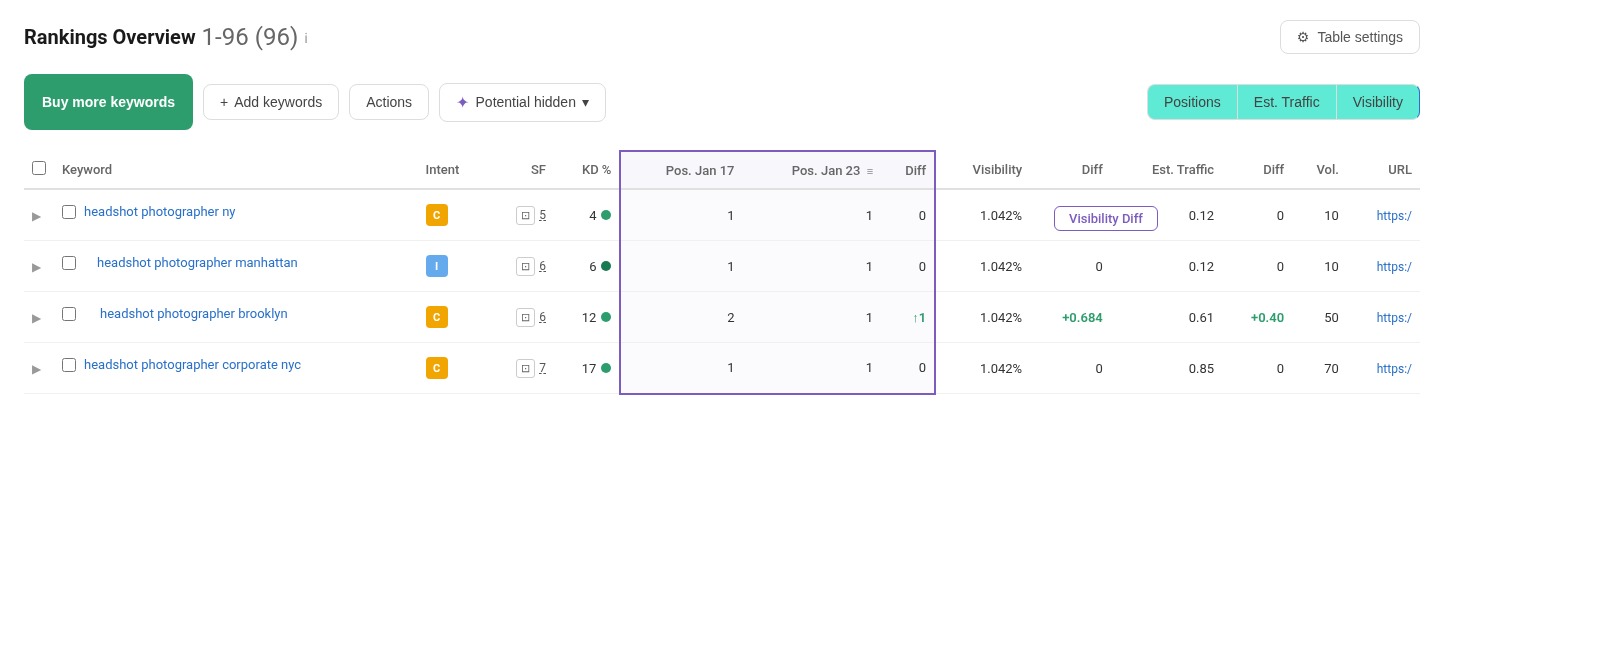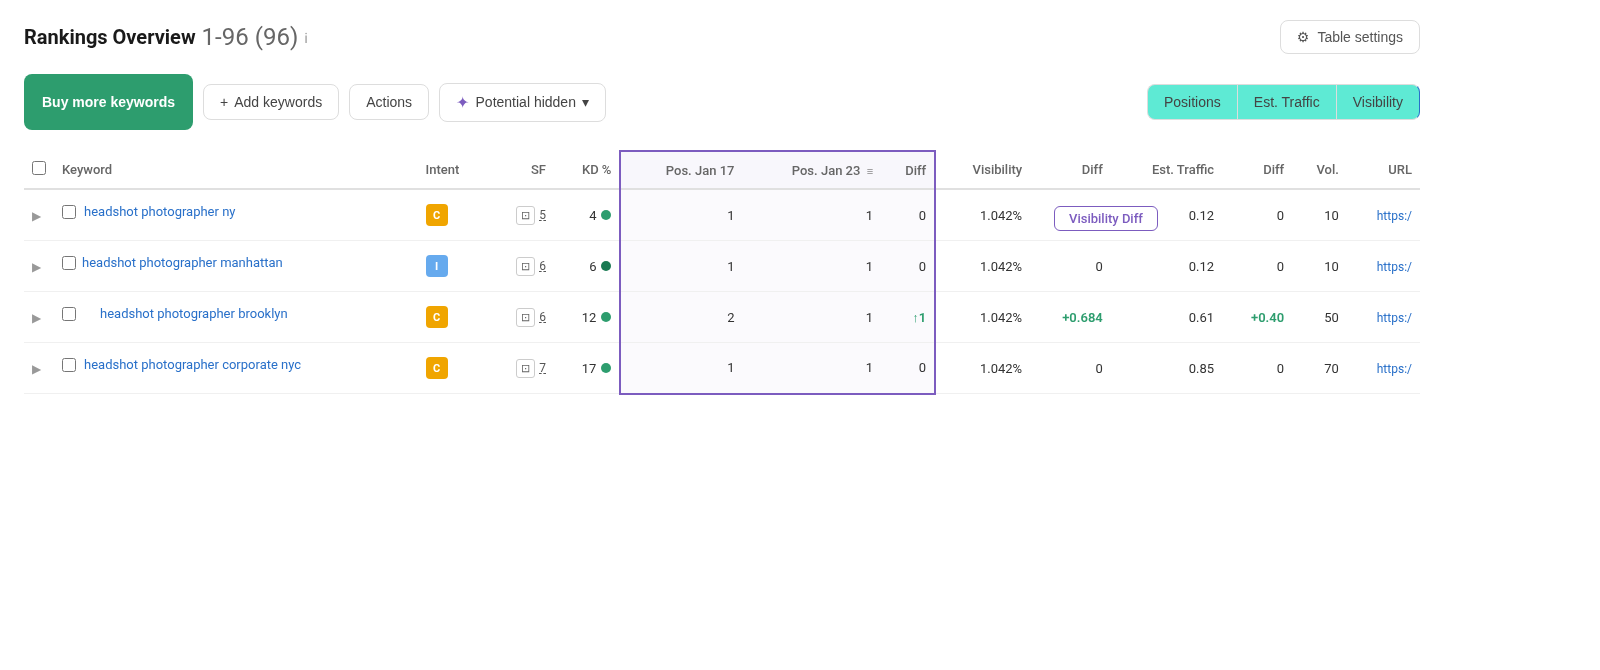--- a/index.html
+++ b/index.html
@@ -434,21 +434,21 @@
               <td class="pcol-right"><span>0</span></td>
               <td>1.042%</td>
               <td><span>0</span></td>
               <td>0.12</td>
               <td><span>0</span></td>
               <td>10</td>
               <td><a href="#" class="url-link">https:/</a></td>
             </tr>
             <tr>
               <td class="left-align"><button class="expand-btn">▶</button></td>
-              <td class="left-align" style="display: flex; align-items: center; gap: 6px; min-width: 220px;">
+              <td class="left-align" style="display: flex; align-items: center; gap: 21px; min-width: 220px;">
     <input type="checkbox" style="flex-shrink: 0;">
     <a href="#" class="keyword-link">headshot photographer manhattan</a>
   </td>
               <td class="left-align"><span class="badge badge-i">I</span></td>
               <td>
                 <div class="sf-cell">
                   <span class="sf-icon">⊡</span>
                   <span class="sf-num">6</span>
                 </div>
               </td>

